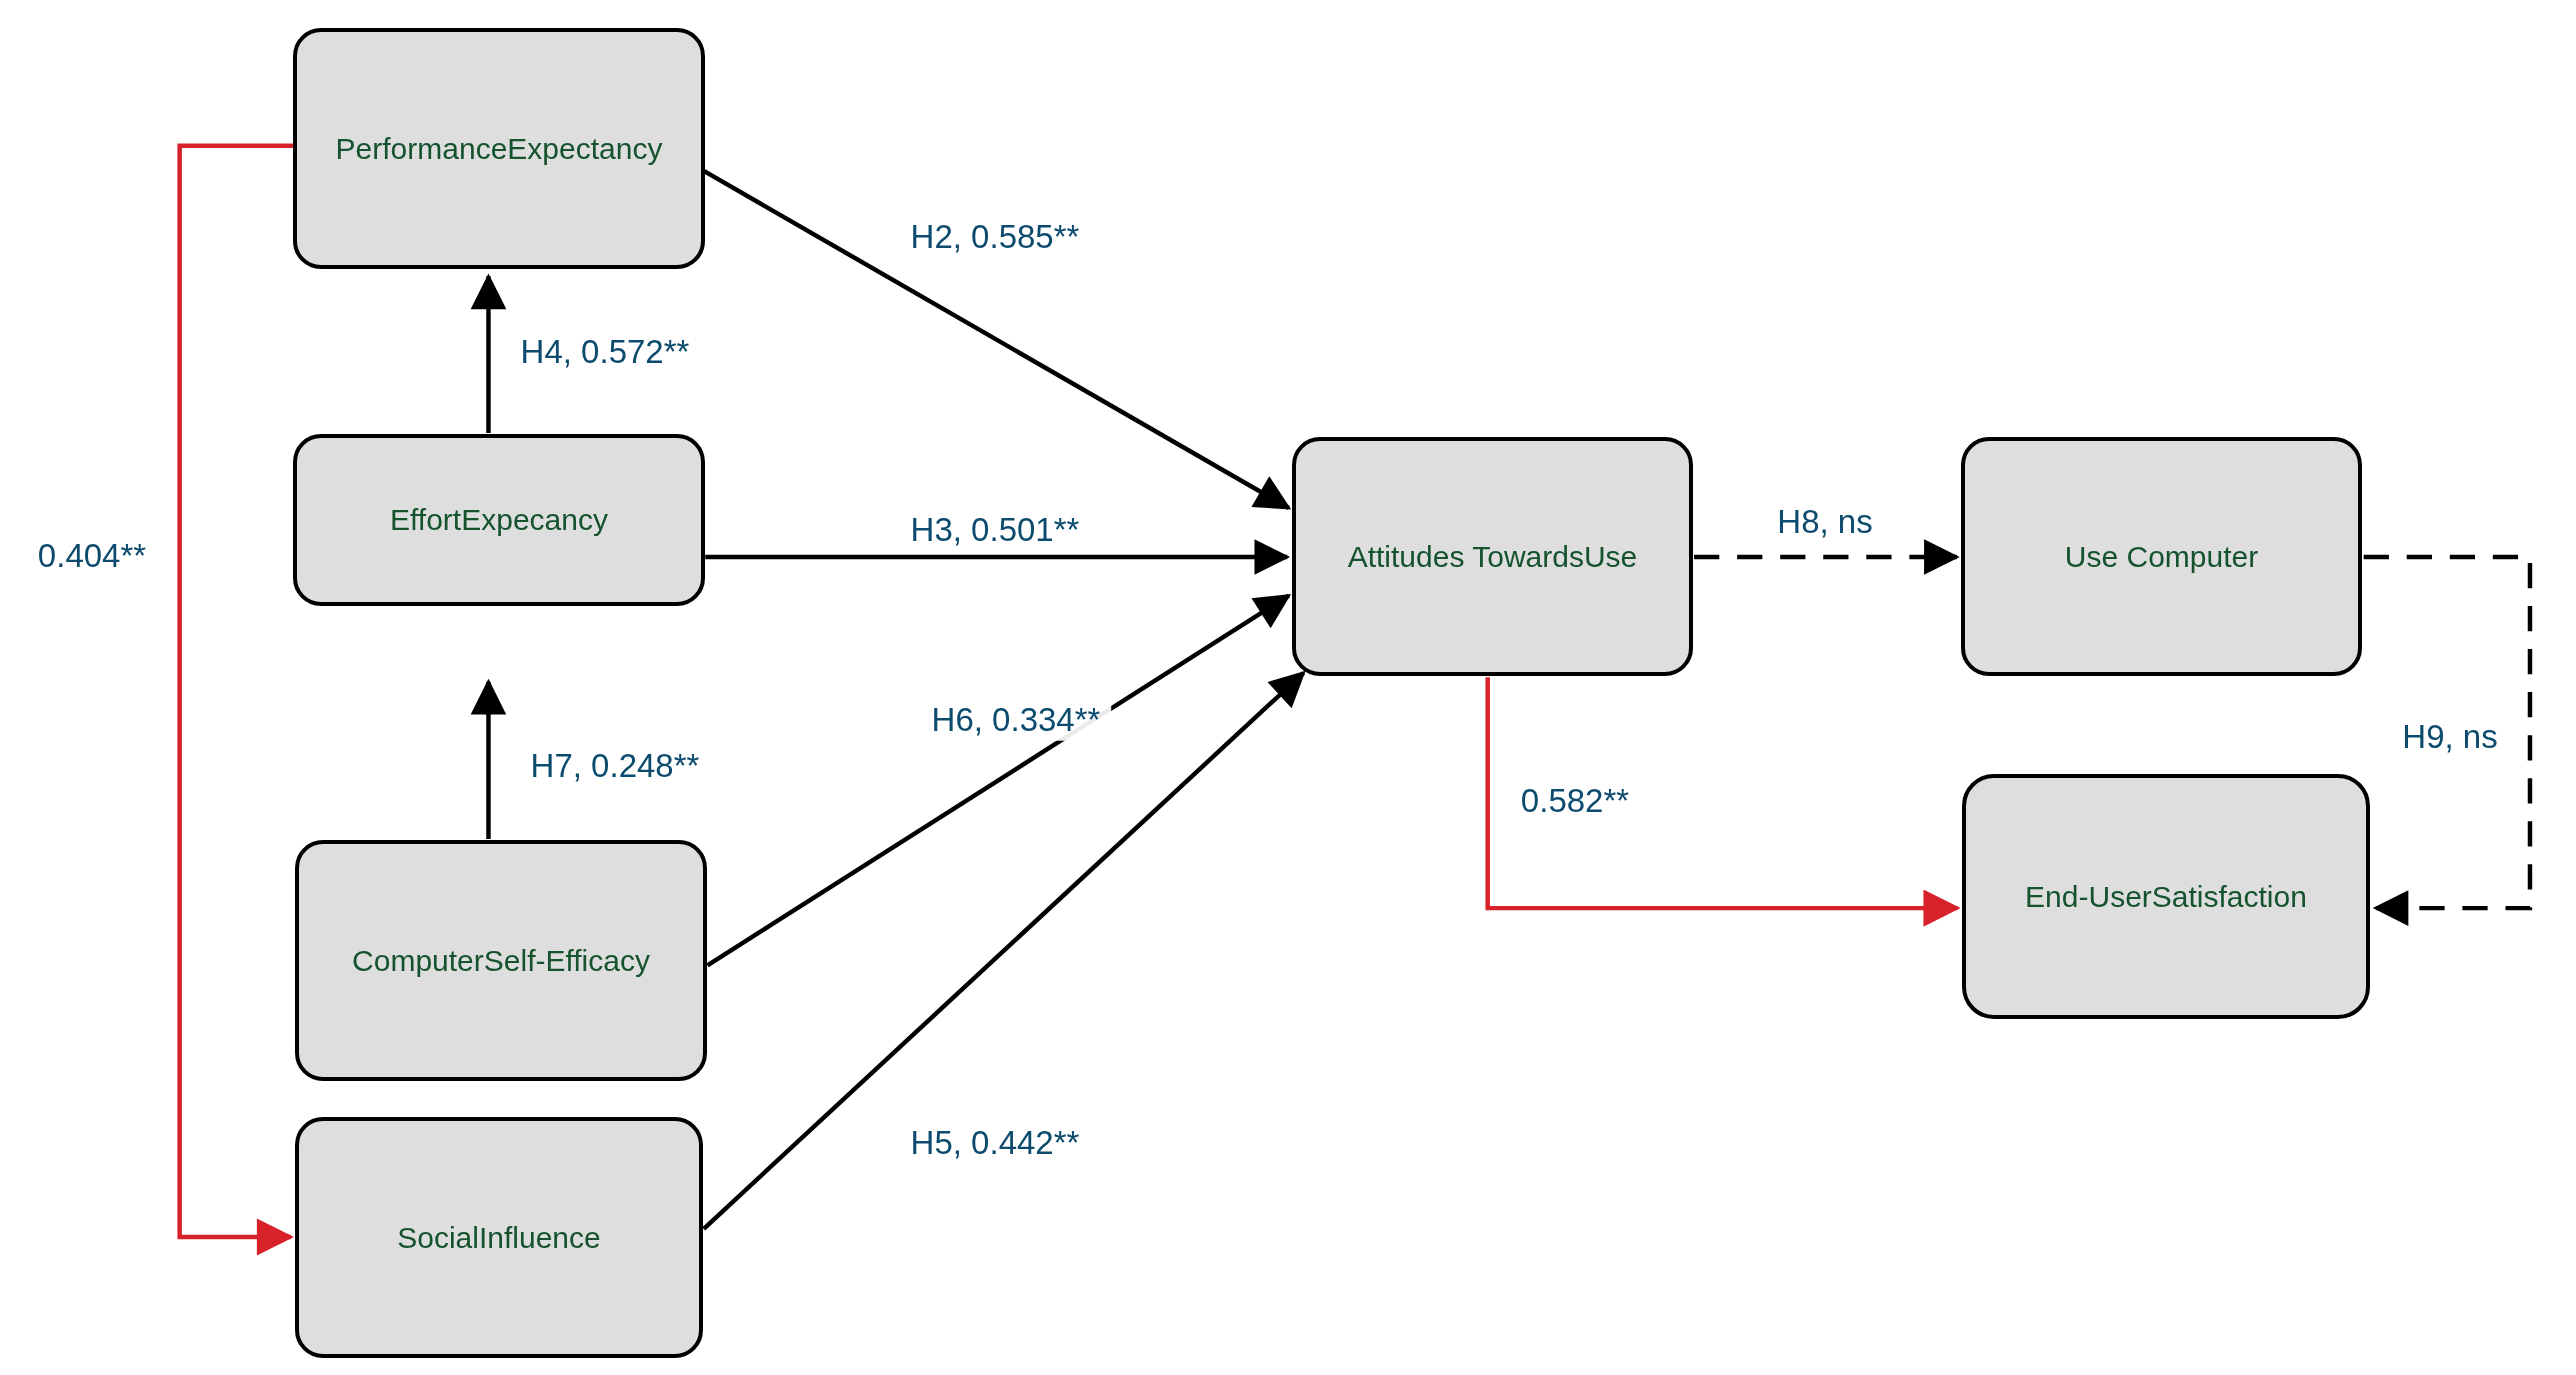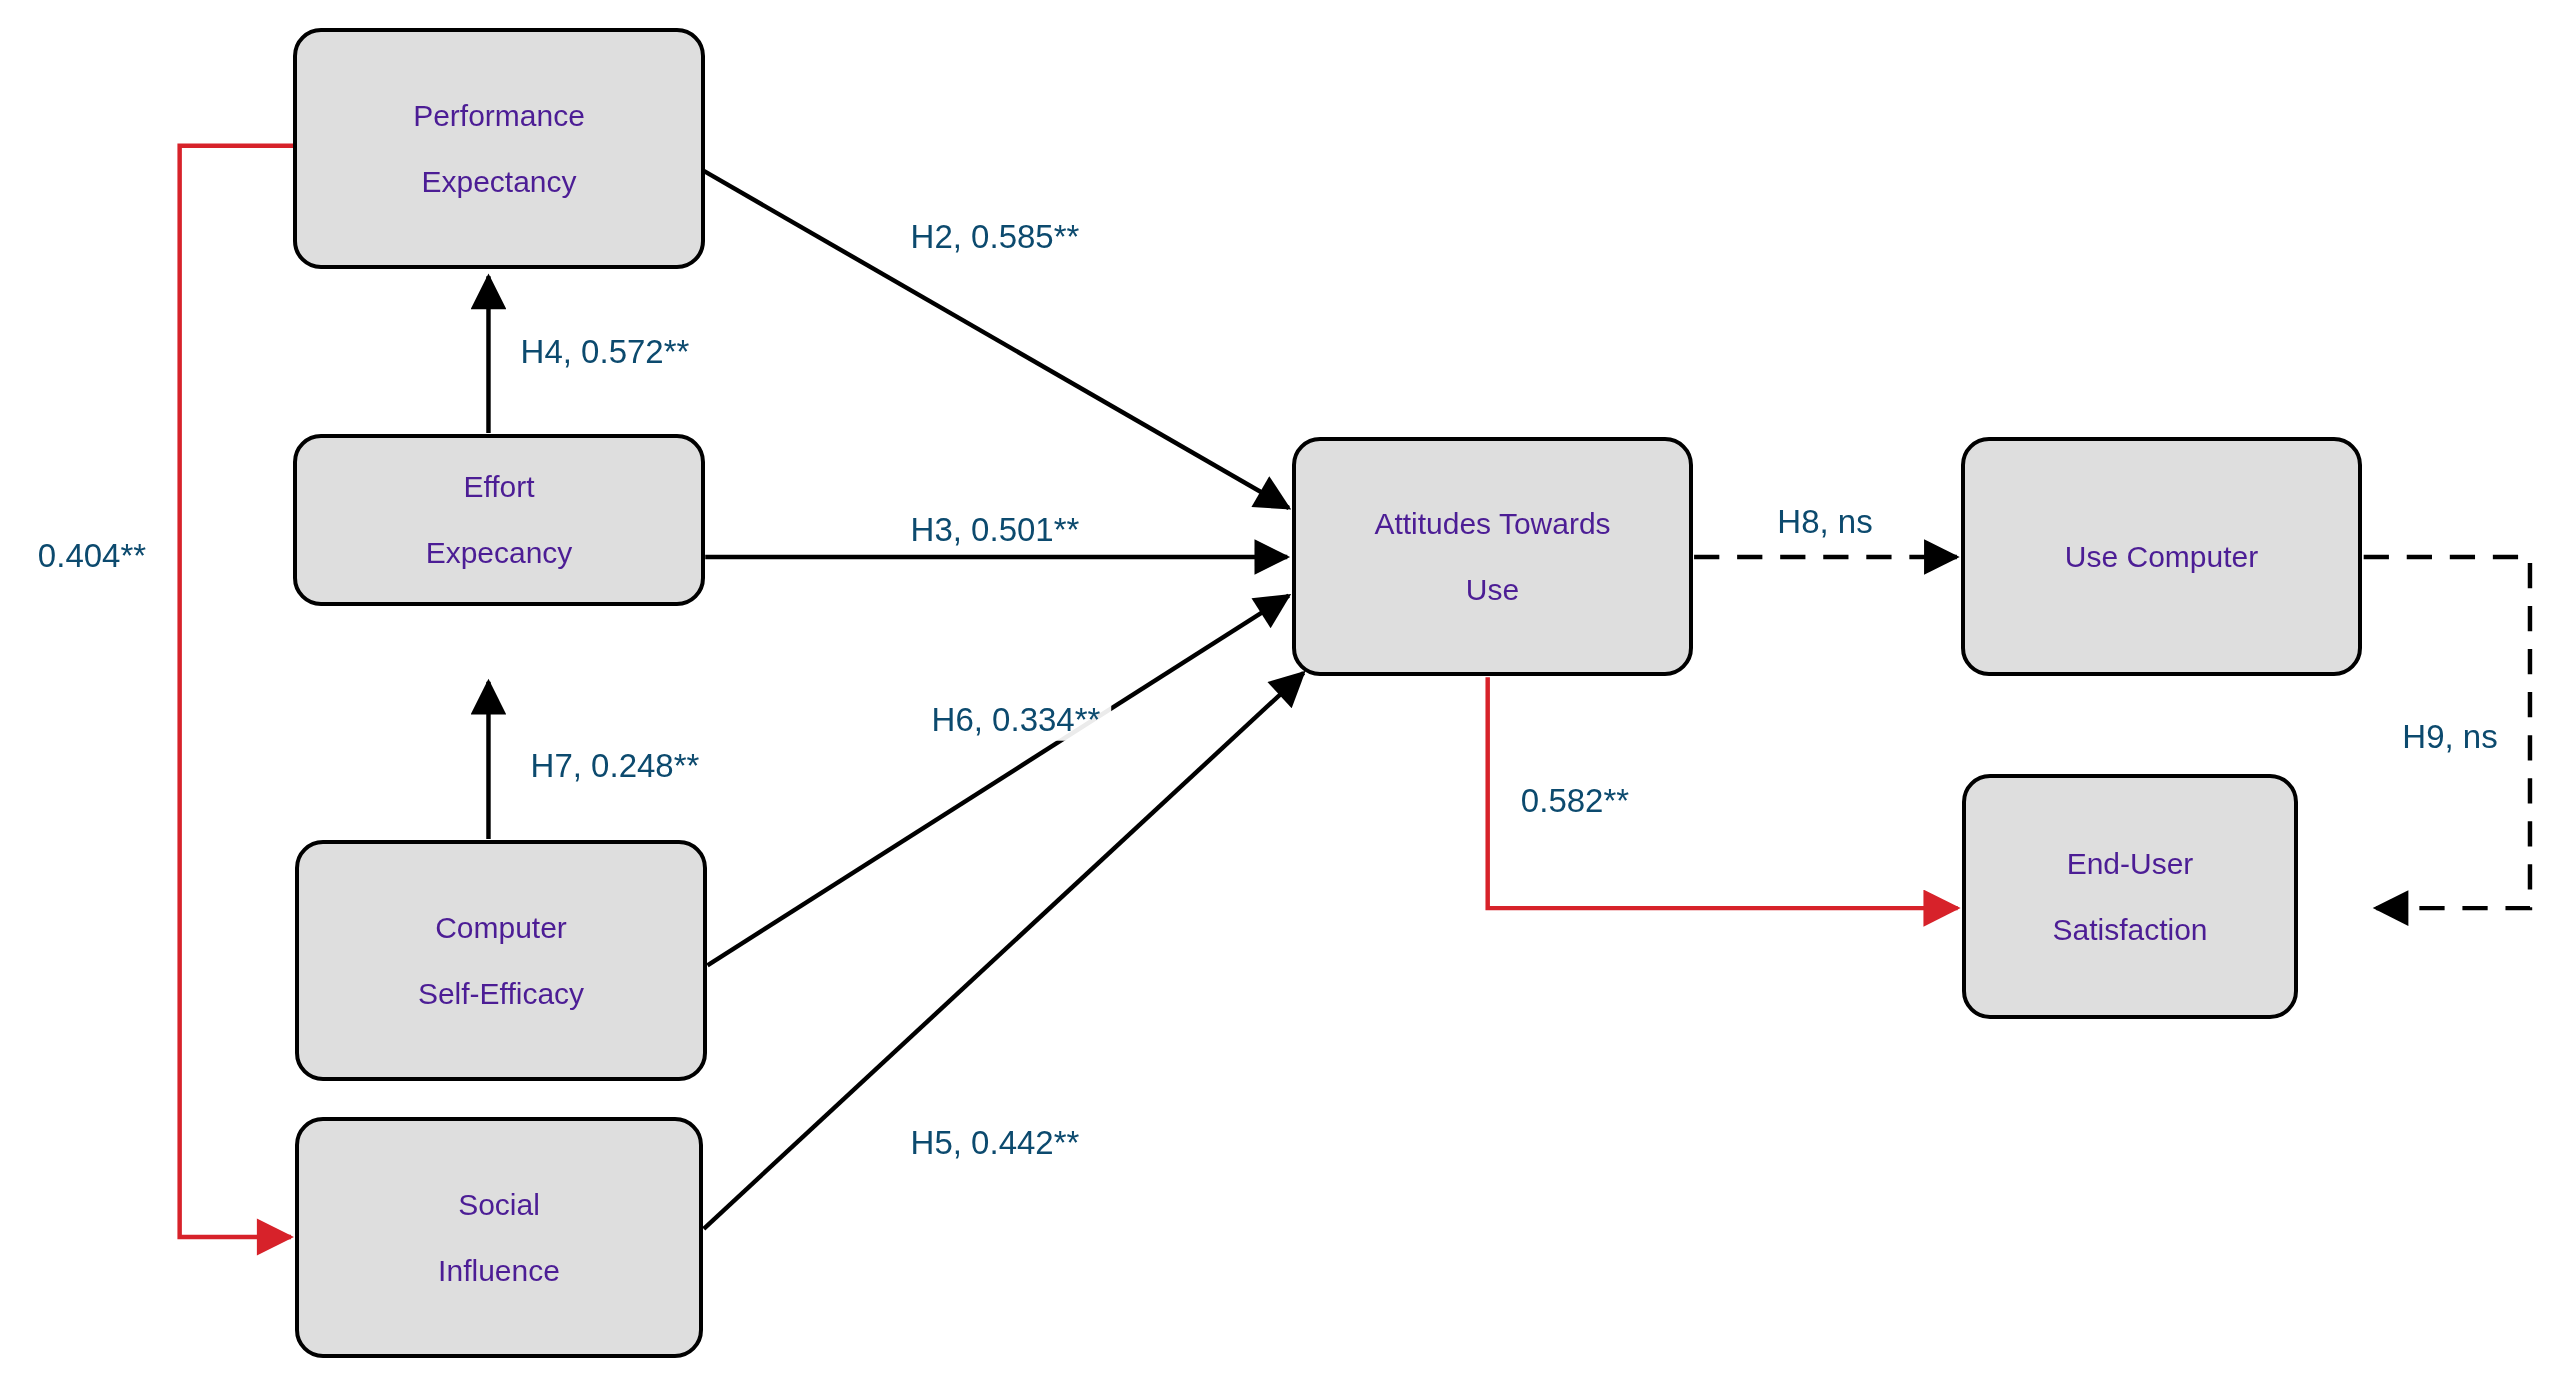--- a/index.html
+++ b/index.html
@@ -16,25 +16,24 @@
     position: absolute;
     left: 0; top: 0;
   }
   .node {
     position: absolute;
     box-sizing: border-box;
     background: #dedede;
     border: 4.5px solid #000000;
     border-radius: 28px;
     display: flex;
-    flex-direction: column;
     justify-content: center;
     align-items: center;
     text-align: center;
-    color: #4c1d95;
+    color: #14532d;
     font-size: 30px;
   }
   .node-line {
     line-height: 2.2;
     white-space: nowrap;
   }
   .edge-label {
     position: absolute;
     transform: translate(-50%, -50%);
     background: rgba(255,255,255,0.92);
@@ -93,21 +92,21 @@
     <div class="node-line">Influence</div>
   </div>
   <div class="node" style="left: 1292px; top: 437px; width: 401px; height: 239px;">
     <div class="node-line">Attitudes Towards</div>
     <div class="node-line">Use</div>
   </div>
   <div class="node" style="left: 1961px; top: 437px; width: 401px; height: 239px;">
     <div class="node-line">Use Computer</div>
     <div class="node-line"></div>
   </div>
-  <div class="node" style="left: 1962px; top: 774px; width: 336px; height: 245px;">
+  <div class="node" style="left: 1962px; top: 774px; width: 408px; height: 245px; border-radius: 32px;">
     <div class="node-line">End-User</div>
     <div class="node-line">Satisfaction</div>
   </div>
 
 <div class="edge-label" style="left: 995px; top: 236px;">H2, 0.585**</div>
     <div class="edge-label" style="left: 995px; top: 529px;">H3, 0.501**</div>
     <div class="edge-label" style="left: 605px; top: 351px;">H4, 0.572**</div>
     <div class="edge-label" style="left: 1016px; top: 719px;">H6, 0.334**</div>
     <div class="edge-label" style="left: 615px; top: 765px;">H7, 0.248**</div>
     <div class="edge-label" style="left: 995px; top: 1142px;">H5, 0.442**</div>

